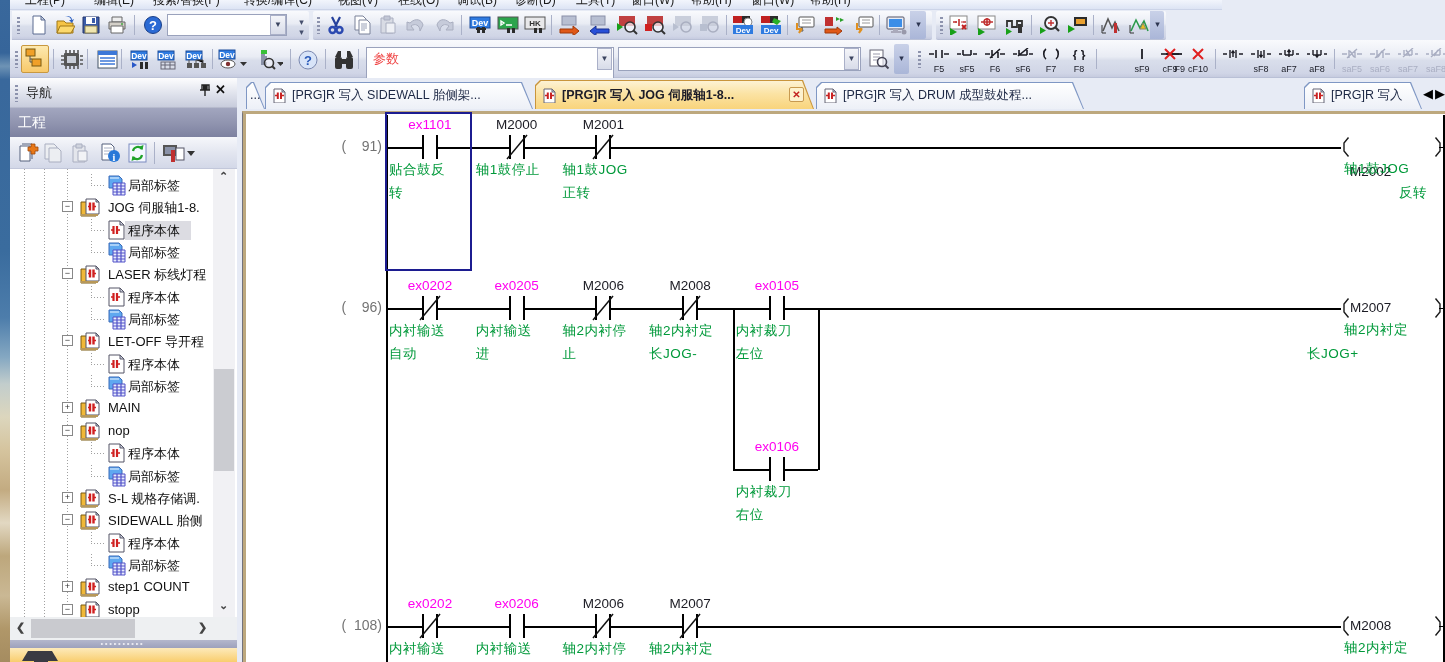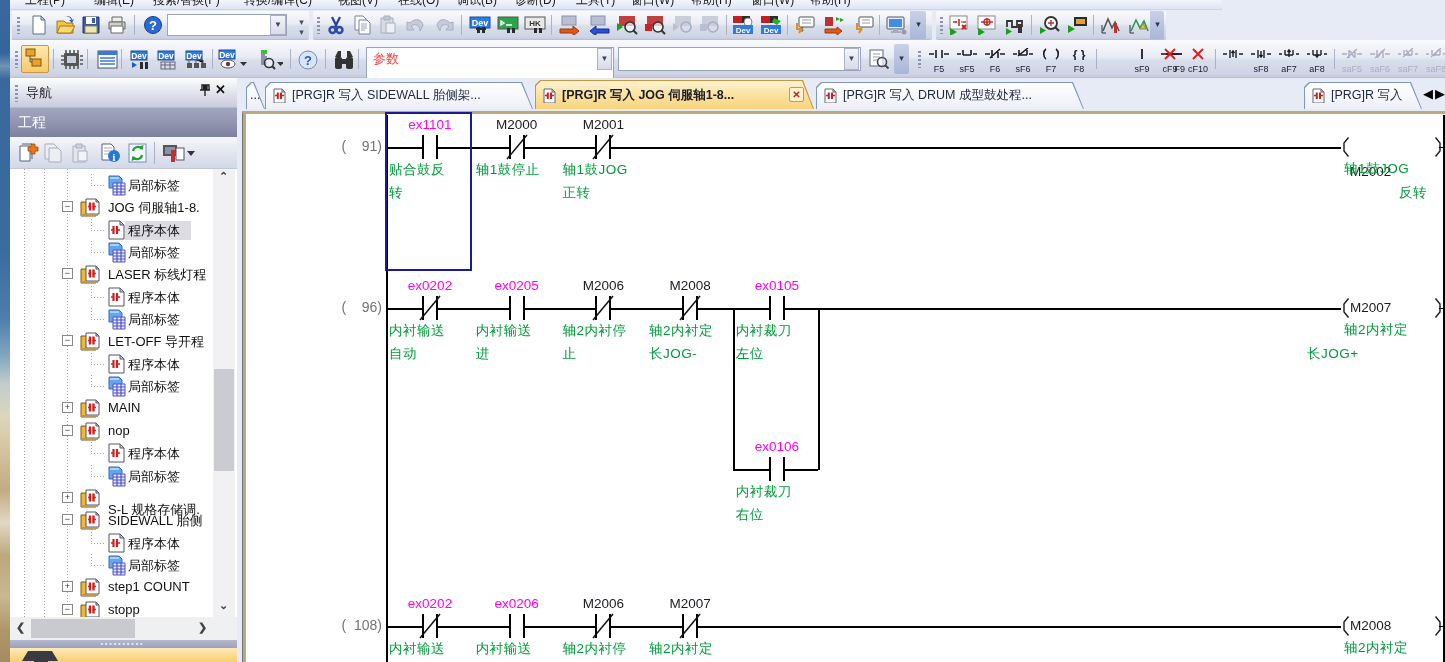--- a/index.html
+++ b/index.html
@@ -590,21 +590,21 @@
         <div class="trow" style="left:118px;top:299px;">局部标签</div>
         <div class="pm" style="left:52px;top:323px;">+</div>
         <div class="abs" style="left:70px;top:319px;"><svg width="22" height="21">
             <path d="M1 5h7l2 2h6v12H1z" fill="#f0b838" stroke="#7a5a10"></path>
             <path d="M6 2h10l3 3v12H6z" fill="#fff" stroke="#556"></path>
             <path d="M16 2l3 3h-3z" fill="#cdd2e0" stroke="#556"></path>
             <path d="M8 9.5h2M14 9.5h2" stroke="#d02020" stroke-width="1.6"></path>
             <path d="M10 5.5v8M13.5 5.5v8" stroke="#d02020" stroke-width="2.4"></path>
             <path d="M1 17h17v2H1z" fill="#b89858"></path>
           </svg></div>
-        <div class="trow" style="left:98px;top:332px;text-align:center;">S-L 规格存储调.</div>
+        <div class="trow" style="left:98px;top:321px;text-align:center;">S-L 规格存储调.</div>
         <div class="pm" style="left:52px;top:345px;">−</div>
         <div class="abs" style="left:70px;top:341px;"><svg width="22" height="21">
             <path d="M1 5h7l2 2h6v12H1z" fill="#f0b838" stroke="#7a5a10"></path>
             <path d="M6 2h10l3 3v12H6z" fill="#fff" stroke="#556"></path>
             <path d="M16 2l3 3h-3z" fill="#cdd2e0" stroke="#556"></path>
             <path d="M8 9.5h2M14 9.5h2" stroke="#d02020" stroke-width="1.6"></path>
             <path d="M10 5.5v8M13.5 5.5v8" stroke="#d02020" stroke-width="2.4"></path>
             <path d="M1 17h17v2H1z" fill="#b89858"></path>
           </svg></div>
         <div class="trow" style="left:98px;top:343px;">SIDEWALL 胎侧</div>

